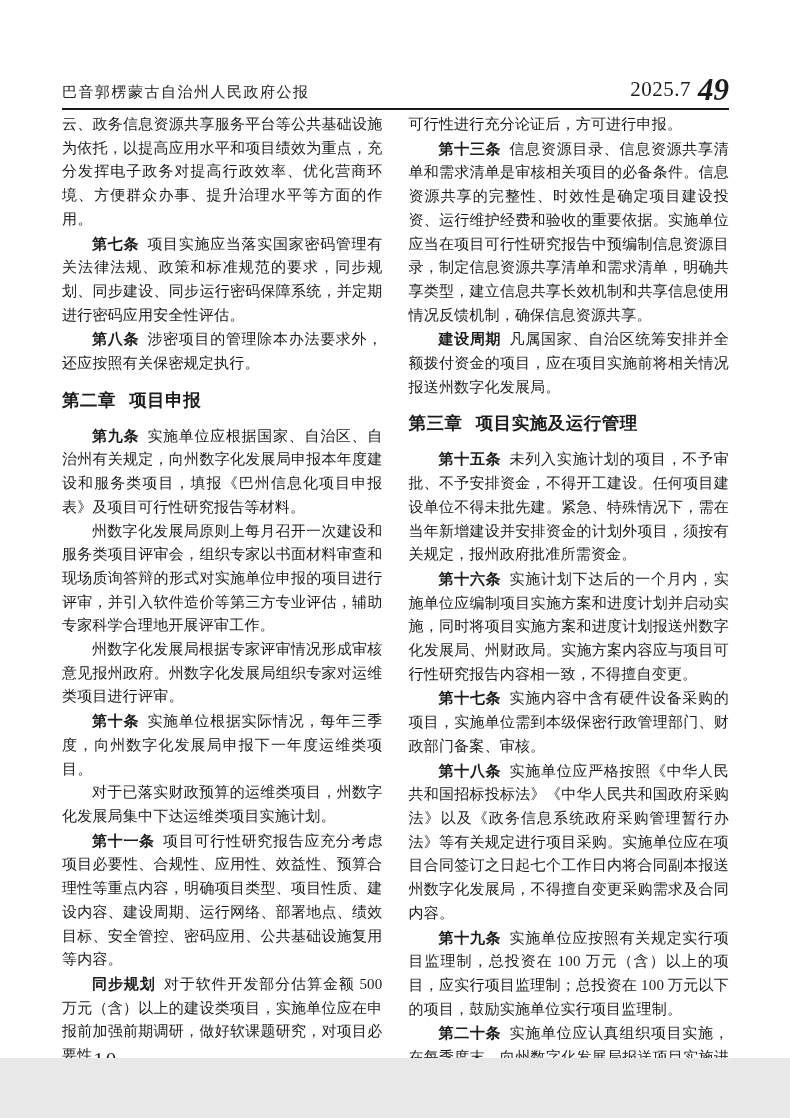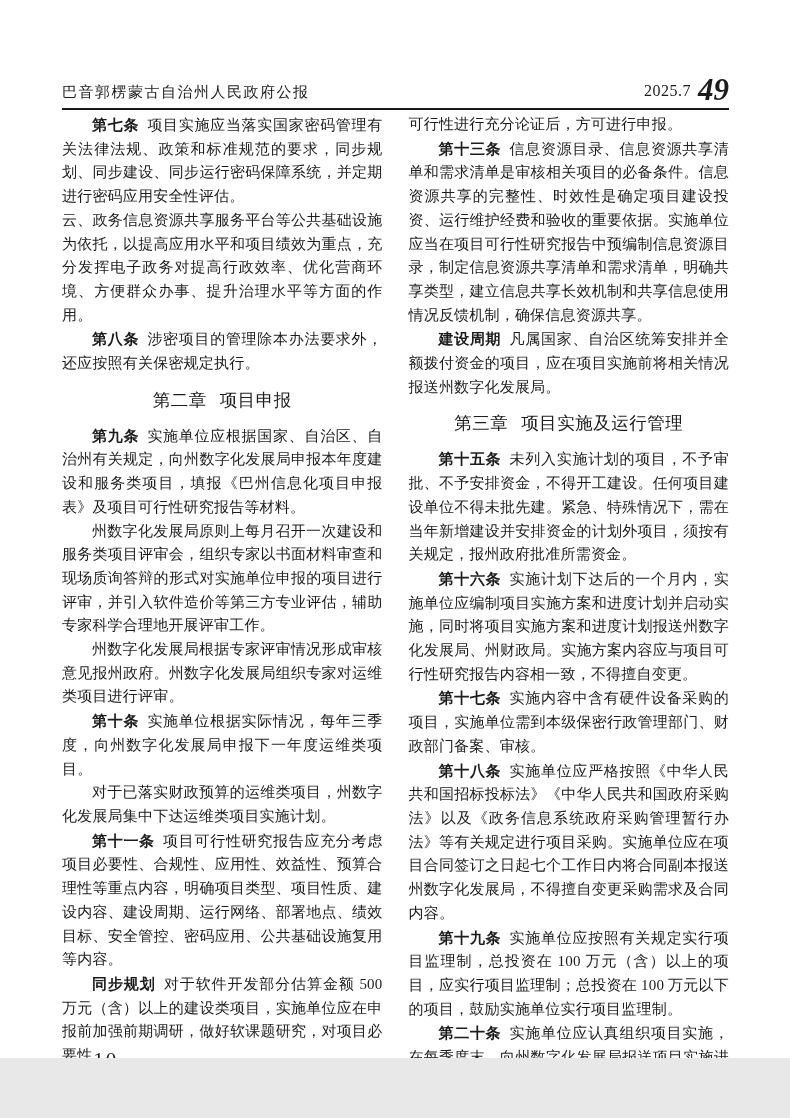--- a/index.html
+++ b/index.html
@@ -32,21 +32,21 @@
     letter-spacing: 1.5px;
     line-height: 1;
     padding-bottom: 2px;
   }
   .issue {
     display: flex;
     align-items: baseline;
     line-height: 1;
   }
   .issue-date {
-    font-size: 16px;
+    font-size: 21px;
     letter-spacing: 0.5px;
   }
   .issue-number {
     font-size: 31px;
     font-weight: 700;
     font-style: italic;
     margin-left: 7px;
     position: relative;
     top: 4px;
     margin-top: 12px;
@@ -70,23 +70,22 @@
     letter-spacing: 0.2px;
   }
   .indent { text-indent: 2em; }
   .lead {
     font-family: "Liberation Sans", "DejaVu Sans", sans-serif;
     font-weight: 700;
     margin-right: 0.55em;
   }
   .chapter {
     font-family: "Liberation Sans", "DejaVu Sans", sans-serif;
-    font-weight: 400;
+    font-weight: 700;
     font-size: 17.5px;
-    text-align: center;
     margin: 12px 0 12px;
     line-height: 24px;
     word-spacing: 0.45em;
     letter-spacing: 0.5px;
   }
   
   .folio {
     position: absolute;
     left: 63px;
     top: 1048px;
@@ -103,22 +102,22 @@
     <span class="masthead-title">巴音郭楞蒙古自治州人民政府公报</span>
     <span class="issue">
       <span class="issue-date">2025.7</span>
       <span class="issue-number">49</span>
     </span>
   </div>
 
   <div class="content">
 
     <section class="col">
+      <p class="para">云、政务信息资源共享服务平台等公共基础设施为依托，以提高应用水平和项目绩效为重点，充分发挥电子政务对提高行政效率、优化营商环境、方便群众办事、提升治理水平等方面的作用。</p>
       <p class="para indent"><span class="lead">第七条</span><span>项目实施应当落实国家密码管理有关法律法规、政策和标准规范的要求，同步规划、同步建设、同步运行密码保障系统，并定期进行密码应用安全性评估。</span></p>
-      <p class="para">云、政务信息资源共享服务平台等公共基础设施为依托，以提高应用水平和项目绩效为重点，充分发挥电子政务对提高行政效率、优化营商环境、方便群众办事、提升治理水平等方面的作用。</p>
       <p class="para indent"><span class="lead">第八条</span><span>涉密项目的管理除本办法要求外，还应按照有关保密规定执行。</span></p>
       <h2 class="chapter">第二章 项目申报</h2>
       <p class="para indent"><span class="lead">第九条</span><span>实施单位应根据国家、自治区、自治州有关规定，向州数字化发展局申报本年度建设和服务类项目，填报《巴州信息化项目申报表》及项目可行性研究报告等材料。</span></p>
       <p class="para indent">州数字化发展局原则上每月召开一次建设和服务类项目评审会，组织专家以书面材料审查和现场质询答辩的形式对实施单位申报的项目进行评审，并引入软件造价等第三方专业评估，辅助专家科学合理地开展评审工作。</p>
       <p class="para indent">州数字化发展局根据专家评审情况形成审核意见报州政府。州数字化发展局组织专家对运维类项目进行评审。</p>
       <p class="para indent"><span class="lead">第十条</span><span>实施单位根据实际情况，每年三季度，向州数字化发展局申报下一年度运维类项目。</span></p>
       <p class="para indent">对于已落实财政预算的运维类项目，州数字化发展局集中下达运维类项目实施计划。</p>
       <p class="para indent"><span class="lead">第十一条</span><span>项目可行性研究报告应充分考虑项目必要性、合规性、应用性、效益性、预算合理性等重点内容，明确项目类型、项目性质、建设内容、建设周期、运行网络、部署地点、绩效目标、安全管控、密码应用、公共基础设施复用等内容。</span></p>
       <p class="para indent"><span class="lead">同步规划</span><span>对于软件开发部分估算金额 500 万元（含）以上的建设类项目，实施单位应在申报前加强前期调研，做好软课题研究，对项目必要性、</span></p>
     </section>

